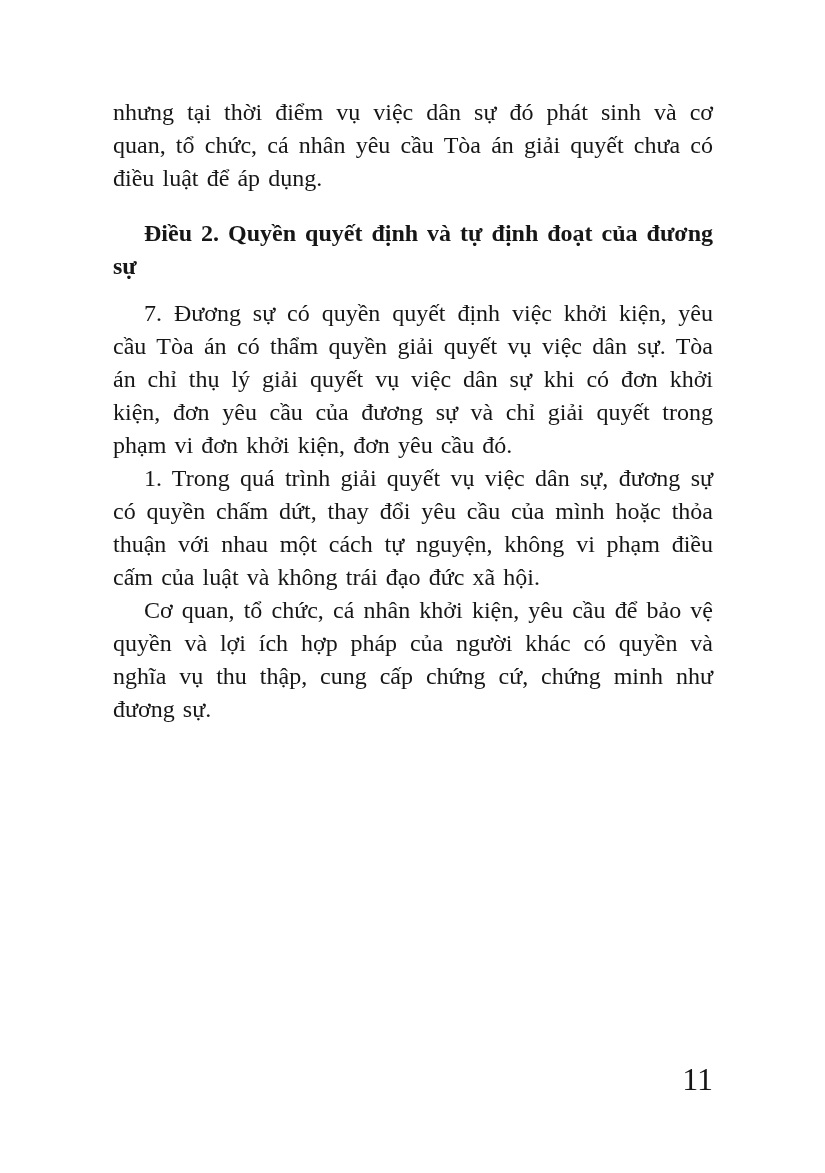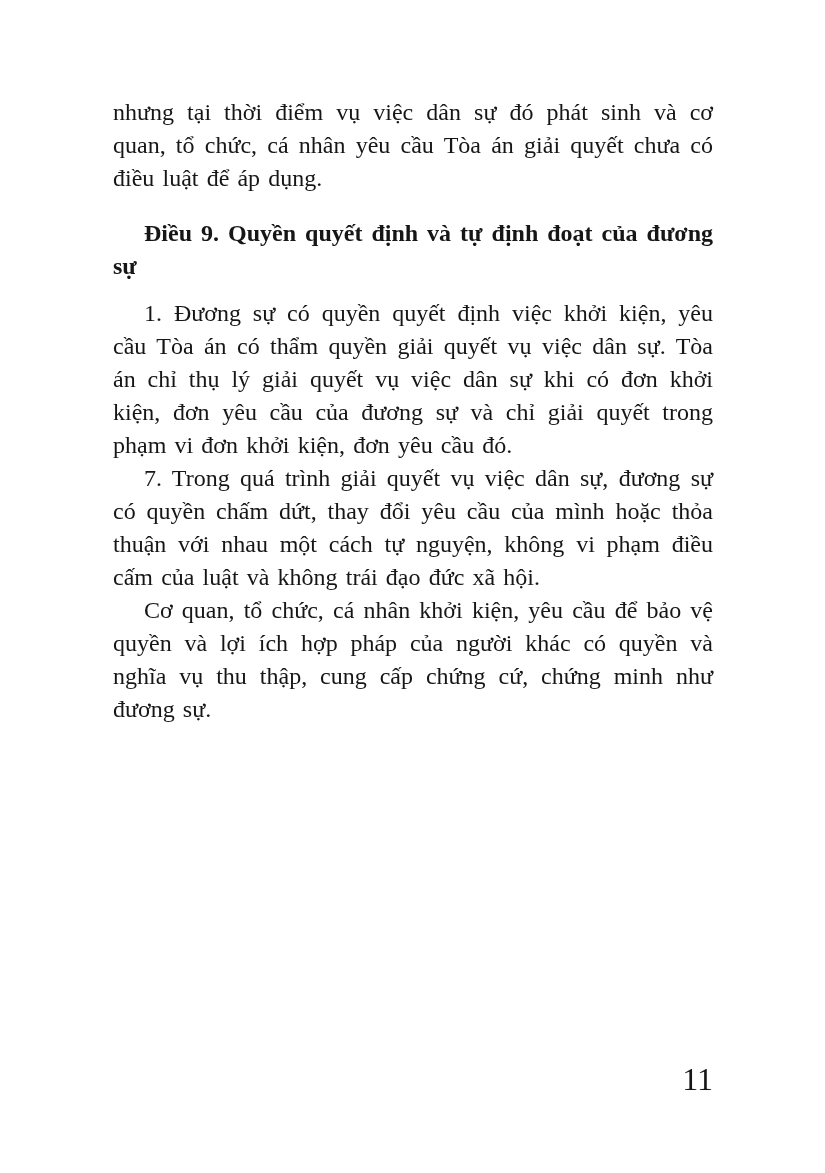--- a/index.html
+++ b/index.html
@@ -61,25 +61,25 @@
 </style>
 </head>
 <body>
 
 <div class="page">
   <main class="text-block">
 
     <p class="para no-indent">nhưng tại thời điểm vụ việc dân sự đó phát sinh và cơ quan, tổ chức, cá nhân yêu cầu Tòa án giải quyết chưa có điều luật để áp dụng.</p>
 
 
-    <h2 class="heading">Điều 9. Quyền quyết định và tự định đoạt của đương sự</h2>
+    <h2 class="heading">Điều 2. Quyền quyết định và tự định đoạt của đương sự</h2>
 
-    <p class="para">1. Đương sự có quyền quyết định việc khởi kiện, yêu cầu Tòa án có thẩm quyền giải quyết vụ việc dân sự. Tòa án chỉ thụ lý giải quyết vụ việc dân sự khi có đơn khởi kiện, đơn yêu cầu của đương sự và chỉ giải quyết trong phạm vi đơn khởi kiện, đơn yêu cầu đó.</p>
+    <p class="para">7. Đương sự có quyền quyết định việc khởi kiện, yêu cầu Tòa án có thẩm quyền giải quyết vụ việc dân sự. Tòa án chỉ thụ lý giải quyết vụ việc dân sự khi có đơn khởi kiện, đơn yêu cầu của đương sự và chỉ giải quyết trong phạm vi đơn khởi kiện, đơn yêu cầu đó.</p>
 
-    <p class="para">7. Trong quá trình giải quyết vụ việc dân sự, đương sự có quyền chấm dứt, thay đổi yêu cầu của mình hoặc thỏa thuận với nhau một cách tự nguyện, không vi phạm điều cấm của luật và không trái đạo đức xã hội.</p>
+    <p class="para">1. Trong quá trình giải quyết vụ việc dân sự, đương sự có quyền chấm dứt, thay đổi yêu cầu của mình hoặc thỏa thuận với nhau một cách tự nguyện, không vi phạm điều cấm của luật và không trái đạo đức xã hội.</p>
 
 
 
     <p class="para">Cơ quan, tổ chức, cá nhân khởi kiện, yêu cầu để bảo vệ quyền và lợi ích hợp pháp của người khác có quyền và nghĩa vụ thu thập, cung cấp chứng cứ, chứng minh như đương sự.</p>
 
   </main>
 
   <footer class="footer">
     <span class="page-number">11</span>
   </footer>

